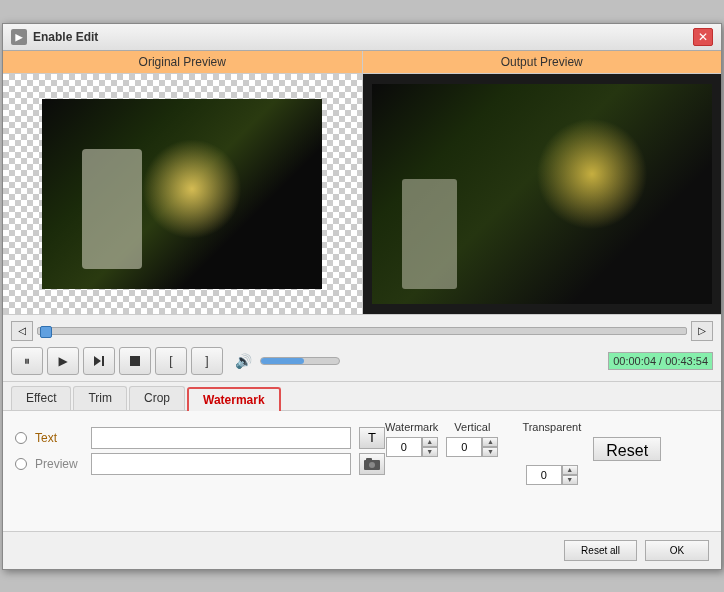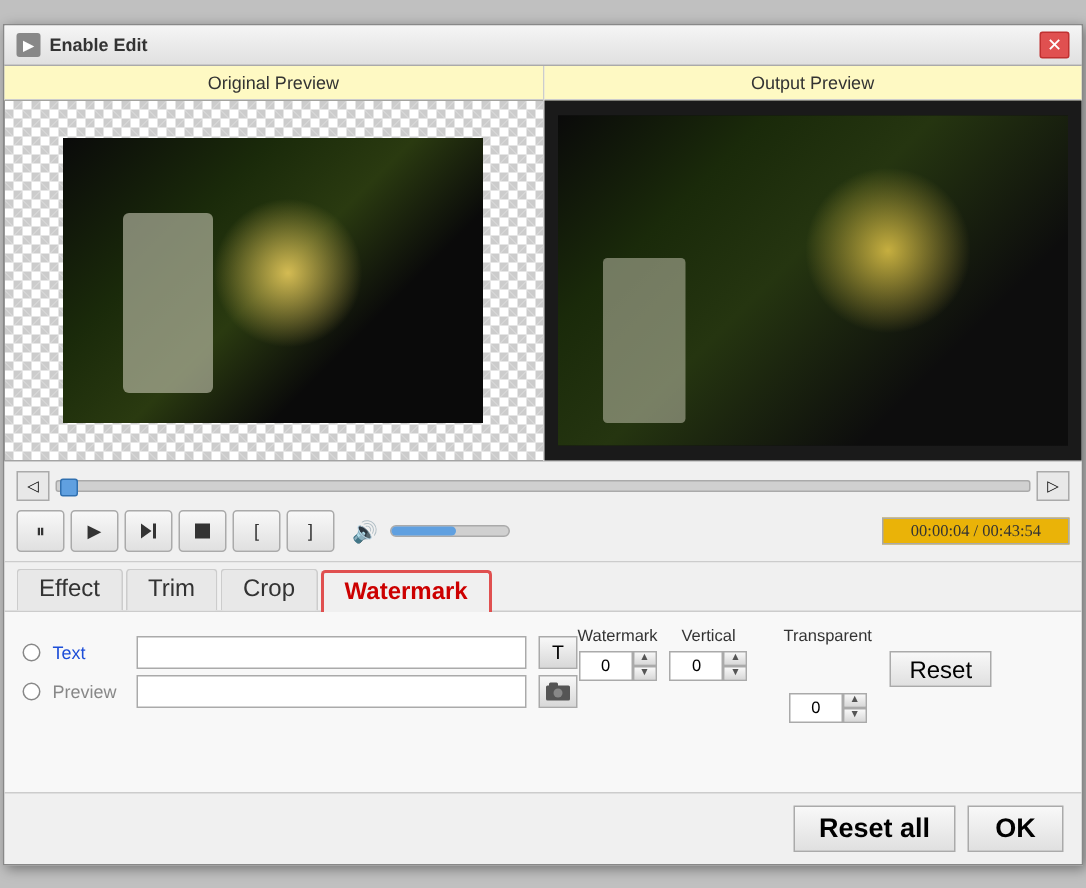--- a/index.html
+++ b/index.html
@@ -65,21 +65,21 @@
     }
     .preview-panel {
       flex: 1;
       display: flex;
       flex-direction: column;
     }
     .preview-panel:first-child {
       border-right: 1px solid #ccc;
     }
     .preview-label {
-      background: #fef9c3;
+      background: #fdba74;
       border-bottom: 1px solid #ccc;
       text-align: center;
       padding: 4px;
       font-size: 12px;
       color: #333;
     }
     .preview-video {
       height: 240px;
       background: #1a1a1a;
       position: relative;
@@ -235,40 +235,40 @@
     }
     .volume-fill {
       width: 55%;
       height: 100%;
       background: #60a0e0;
       border-radius: 4px;
     }
     .time-display {
       margin-left: auto;
       font-size: 11px;
-      font-family: Liberation Serif, serif;
+      font-family: Liberation Sans, sans-serif;
       color: #333;
-      background: #eab308;
-      border: 1px solid #aaa;
-      padding: 2px 18px;
+      background: #86efac;
+      border: 1px solid #aaa;
+      padding: 2px 4px;
     }
     .tabs-row {
       display: flex;
       border-bottom: 1px solid #ccc;
       background: #f0f0f0;
       padding: 4px 8px 0 8px;
       gap: 2px;
     }
     .tab {
       padding: 4px 14px;
       border: 1px solid #ccc;
       border-bottom: none;
       background: #e8e8e8;
       cursor: pointer;
-      font-size: 16px;
+      font-size: 12px;
       color: #333;
       border-radius: 3px 3px 0 0;
     }
     .tab.active {
       background: #f0f0f0;
       border-color: #e05050;
       border-width: 2px;
       color: #cc0000;
       font-weight: bold;
       position: relative;
@@ -392,23 +392,22 @@
       padding: 8px 12px;
       border-top: 1px solid #ccc;
       background: #f0f0f0;
       gap: 8px;
     }
     .bottom-btn {
       padding: 4px 16px;
       background: linear-gradient(to bottom, #f8f8f8, #e0e0e0);
       border: 1px solid #aaa;
       cursor: pointer;
-      font-size: 18px;
+      font-size: 10px;
       min-width: 64px;
-      font-weight: bold;
     }
     .watermark-options-row {
       display: flex;
       align-items: center;
       width: 100%;
     }
     .options-left {
       flex: 0 0 370px;
     }
     .options-right {
@@ -498,21 +497,21 @@
   </div>
 
   <div class="watermark-panel">
 
 
     <div class="watermark-options-row">
       <div class="options-left">
 
         <div class="wm-option-row">
           <div class="radio-btn"></div>
-          <span style="width:48px;color:#1d4ed8;">Text</span>
+          <span style="width:48px;color:#a16207;">Text</span>
           <input class="wm-input" type="text" value="" style="">
           <div class="wm-btn">T</div>
         </div>
 
         <div class="wm-option-row">
           <div class="radio-btn"></div>
           <span style="width:48px;color:#888;">Preview</span>
           <input class="wm-input" type="text" value="" style="">
           <div class="wm-btn">
             <svg width="16" height="14" viewBox="0 0 16 14">

